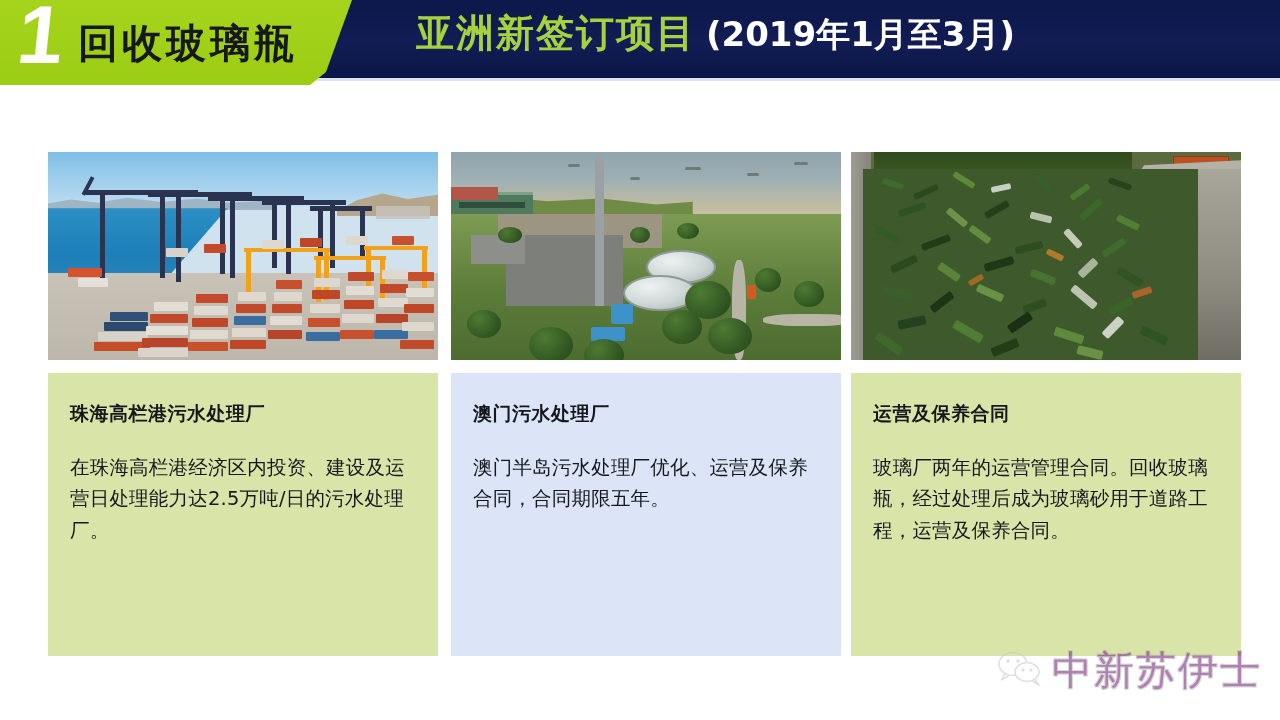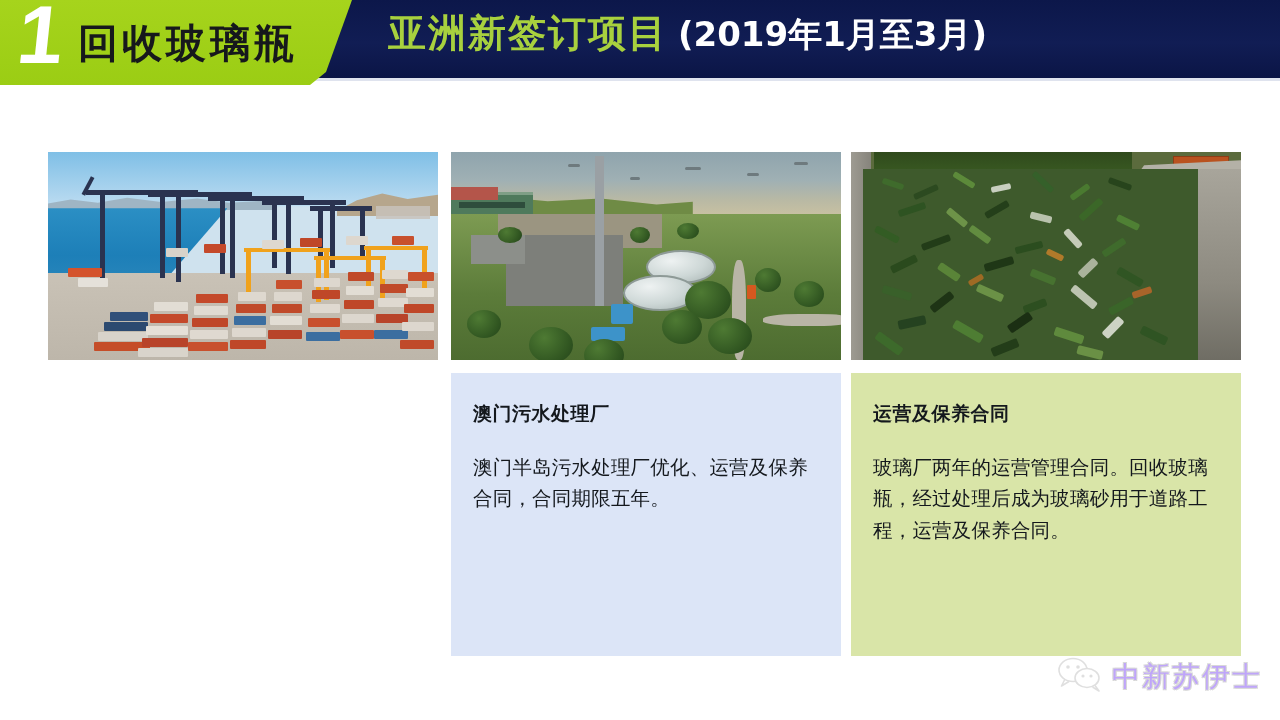--- a/index.html
+++ b/index.html
@@ -45,20 +45,21 @@
     font-family:"DejaVu Sans","Liberation Sans",sans-serif;
   }
   .header-title{
     position:absolute;left:388px;top:12px;
     line-height:1.15;white-space:nowrap;
   }
   .header-title .t-main{
     font-size:38px;font-weight:bold;color:#a8d13e;
     letter-spacing:2px;
     font-family:"DejaVu Sans","Liberation Sans",sans-serif;
+    margin-left:28px;
   }
   .header-title .t-sub{
     font-size:34px;font-weight:bold;color:#ffffff;
     letter-spacing:0px;margin-left:10px;
     font-family:"DejaVu Sans","Liberation Sans",sans-serif;
   }
 
   
   .cards{
     position:absolute;left:48px;top:152px;width:1192px;height:505px;
@@ -135,21 +136,21 @@
   .ph3 .pile{position:absolute;left:3%;top:8%;width:86%;height:92%;background:#3e5a2c;}
   .ph3 .btl{position:absolute;border-radius:2px;}
 
   
   .watermark{
     position:absolute;right:18px;bottom:22px;
     display:flex;align-items:center;gap:9px;
     opacity:.55;
   }
   .wm-text{
-    font-size:28px;color:#8b5cf6;letter-spacing:2px;
+    font-size:40px;color:#701a75;letter-spacing:2px;
     font-family:Liberation Mono, monospace;
     text-shadow:
       -1px -1px 0 #b9b9b9, 1px -1px 0 #b9b9b9,
       -1px  1px 0 #b9b9b9, 1px  1px 0 #b9b9b9;
   }
 </style>
 </head>
 <body>
 
 <div class="header">
@@ -249,20 +250,24 @@
         <div class="ctn" style="left:354px;top:170px;width:32px;background:#ddd7ce;"></div>
         <div class="ctn" style="left:352px;top:188px;width:34px;background:#c04a2a;"></div>
         <div class="ctn" style="left:118px;top:96px;width:22px;background:#d8d3ca;"></div>
         <div class="ctn" style="left:156px;top:92px;width:22px;background:#c4492a;"></div>
         <div class="ctn" style="left:214px;top:88px;width:22px;background:#ded8cf;"></div>
         <div class="ctn" style="left:252px;top:86px;width:22px;background:#bf4728;"></div>
         <div class="ctn" style="left:298px;top:84px;width:22px;background:#ddd7ce;"></div>
         <div class="ctn" style="left:344px;top:84px;width:22px;background:#c8502d;"></div>
       </div>
     </div>
+    <div class="card-body body-green">
+      <div class="card-title">珠海高栏港污水处理厂</div>
+      <div class="card-desc">在珠海高栏港经济区内投资、建设及运营日处理能力达2.5万吨/日的污水处理厂。</div>
+    </div>
   </div>
 
   <div class="card c2">
     <div class="card-photo">
       <div class="ph2">
         <div class="sea2"></div>
         <div class="boat" style="left:60%;top:7%;width:16px;"></div>
         <div class="boat" style="left:76%;top:10%;width:12px;"></div>
         <div class="boat" style="left:88%;top:5%;width:14px;"></div>
         <div class="boat" style="left:46%;top:12%;width:10px;"></div>

